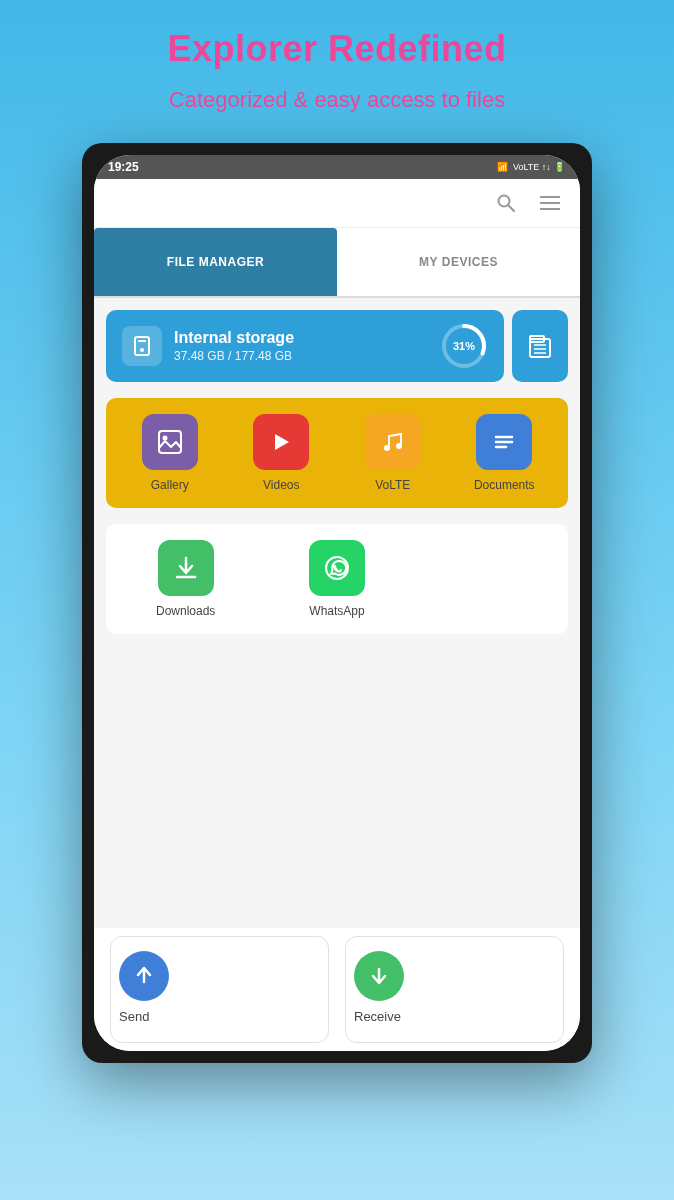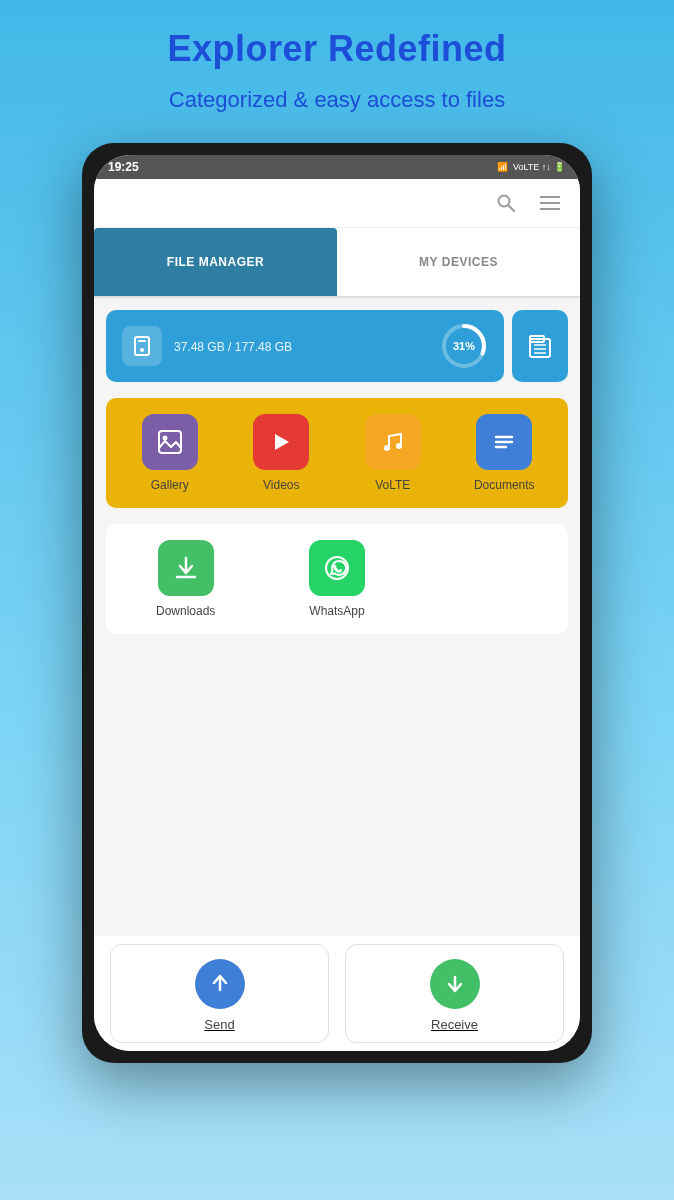--- a/index.html
+++ b/index.html
@@ -11,40 +11,40 @@
       overflow: hidden;
       display: flex;
       flex-direction: column;
       align-items: center;
     }
 
     
     .header-section {
       text-align: center;
       padding: 28px 40px 20px;
-      color: #1d4ed8;
+      color: #ec4899;
     }
     .header-title {
       font-size: 36px;
       font-weight: 900;
       letter-spacing: 0.5px;
       margin-bottom: 16px;
     }
     .header-subtitle {
       font-size: 22px;
       font-weight: 400;
       line-height: 1.3;
     }
 
     
     .phone-shell {
       width: 510px;
       height: 920px;
       background: #1a1a1a;
-      border-radius: 32px;
+      border-radius: 20px;
       position: relative;
       padding: 12px;
       box-shadow: 0 20px 60px rgba(0,0,0,0.4);
       margin-top: 8px;
     }
     .phone-inner {
       width: 100%;
       height: 100%;
       background: white;
       border-radius: 36px;
@@ -228,27 +228,26 @@
       gap: 16px;
       padding: 8px 16px;
       background: white;
       flex-shrink: 0;
     }
     .action-btn {
       flex: 1;
       background: white;
       border: 1px solid #e0e0e0;
       border-radius: 12px;
-      padding: 14px 8px 10px;
+      padding: 14px 8px 18px;
       display: flex;
       flex-direction: column;
-      align-items: center;
+      align-items: flex-start;
       gap: 8px;
       cursor: pointer;
-      text-decoration: underline;
     }
     .action-circle {
       width: 50px;
       height: 50px;
       border-radius: 50%;
       display: flex;
       align-items: center;
       justify-content: center;
       font-size: 22px;
       color: white;
@@ -309,20 +308,21 @@
       <div class="storage-row">
         <div class="storage-card">
           <div class="storage-icon">
             <svg width="22" height="22" viewBox="0 0 22 22" fill="white">
               <rect x="4" y="2" width="14" height="18" rx="2" fill="none" stroke="white" stroke-width="2"></rect>
               <circle cx="11" cy="15" r="2" fill="white"></circle>
               <rect x="7" y="5" width="8" height="2" rx="1" fill="white"></rect>
             </svg>
           </div>
           <div class="storage-info">
+            <div class="storage-name">Internal storage</div>
             <div class="storage-size">37.48 GB / 177.48 GB</div>
           </div>
           <div class="storage-circle">
             <svg width="48" height="48" viewBox="0 0 48 48">
               <circle cx="24" cy="24" r="20" fill="none" stroke="rgba(255,255,255,0.3)" stroke-width="4"></circle>
               <circle cx="24" cy="24" r="20" fill="none" stroke="white" stroke-width="4" stroke-dasharray="125.6 125.6" stroke-dashoffset="86.7" stroke-linecap="round"></circle>
             </svg>
             <div class="storage-pct">31%</div>
           </div>
         </div>

